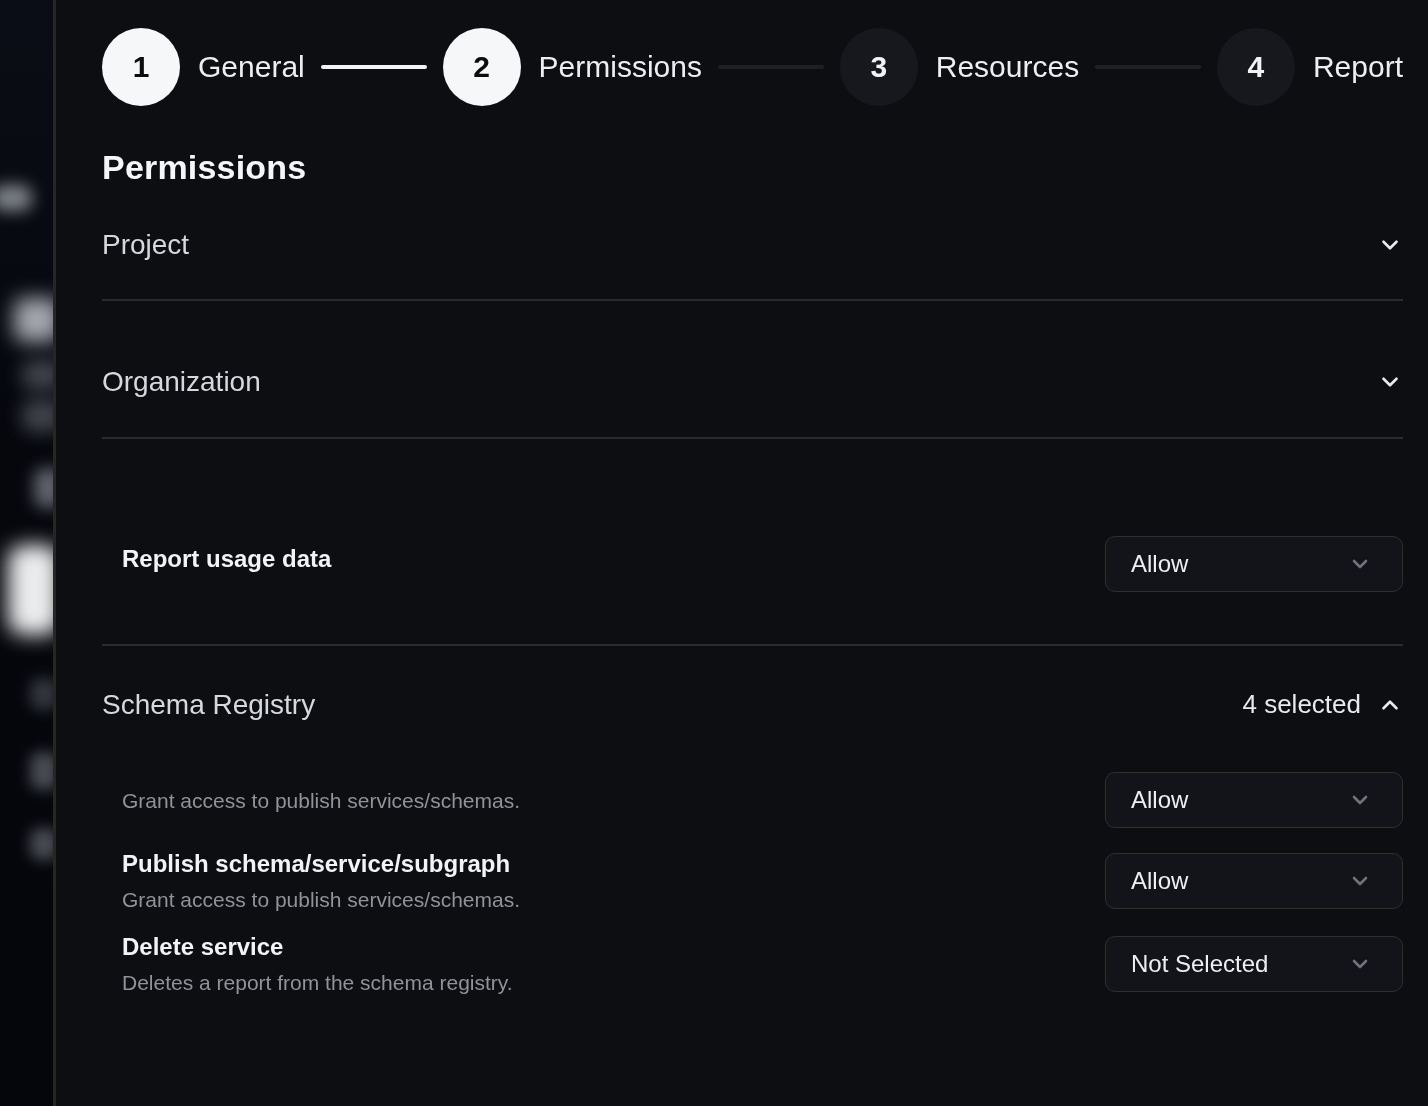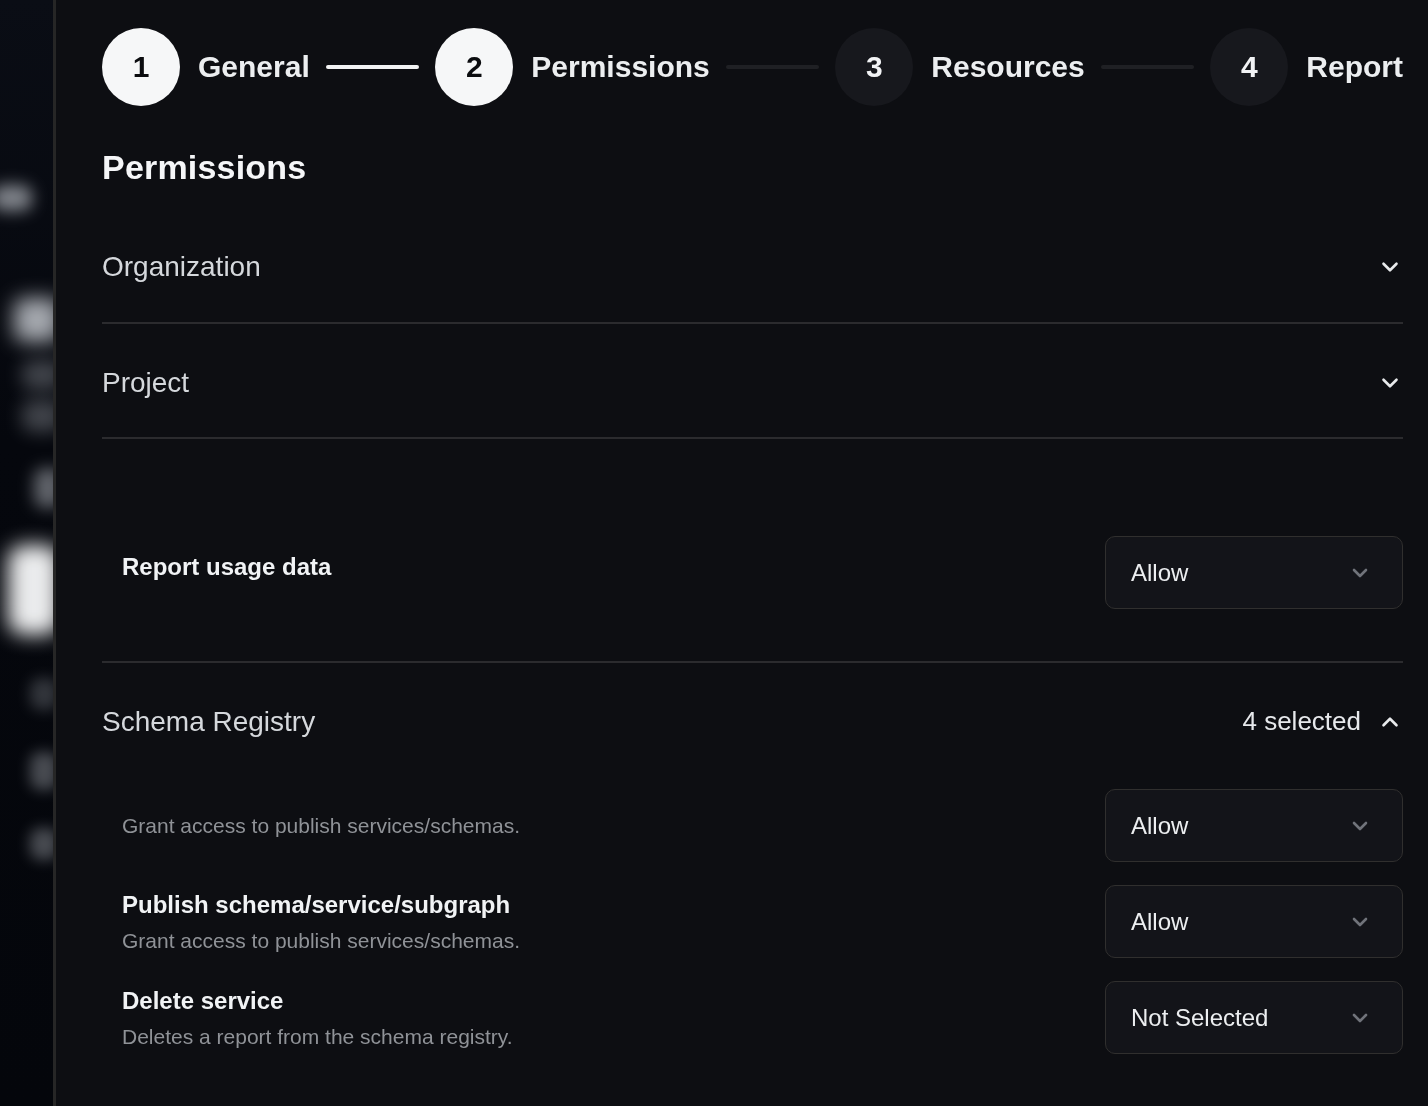--- a/index.html
+++ b/index.html
@@ -43,21 +43,21 @@
   
   .stepper { display: flex; align-items: center; width: 100%; height: 78px; }
   .step { display: flex; align-items: center; gap: 18px; }
   .step-circle {
     width: 78px; height: 78px; border-radius: 50%;
     display: flex; align-items: center; justify-content: center;
     font-size: 30px; font-weight: 600; flex: none;
   }
   .step-circle.active { background: #f6f7f8; color: #0b0c0f; }
   .step-circle.inactive { background: #17181d; color: #f2f3f5; }
-  .step-label { font-size: 30px; font-weight: 700; color: #eceef0; white-space: nowrap; }
+  .step-label { font-size: 30px; font-weight: 400; color: #eceef0; white-space: nowrap; }
   .connector { flex: 1; height: 4px; border-radius: 2px; margin: 0 16px; }
   .connector.done { background: #f2f3f4; }
   .connector.todo { background: #1f2024; }
 
   
   .page-title {
     margin-top: 42px; font-size: 34px; font-weight: 700; color: #f5f6f8;
     line-height: 38px; letter-spacing: .2px;
   }
 
@@ -84,21 +84,21 @@
   .perm-row {
     display: flex; align-items: center; justify-content: space-between;
     margin-bottom: 23px;
   }
   .perm-row:last-child { margin-bottom: 0; }
   .perm-text { max-width: 900px; }
   .perm-title { font-size: 24px; font-weight: 700; color: #f1f3f5; line-height: 26px; margin-bottom: 11px; }
   .perm-desc { font-size: 21px; font-weight: 400; color: #8f9297; line-height: 23px; }
 
   .select {
-    width: 298px; height: 73px; flex: none;
+    width: 298px; height: 56px; flex: none;
     background: #131419; border: 1px solid #302f2e; border-radius: 10px;
     display: flex; align-items: center; justify-content: space-between;
     padding: 0 30px 0 25px; cursor: pointer;
   }
   .select-value { font-size: 24px; color: #eceef0; }
   .select-chev { color: #70737a; display: inline-flex; }
   .select-chev svg { width: 24px; height: 24px; }
 </style>
 </head>
 <body>
@@ -143,34 +143,34 @@
     <div class="step">
       <div class="step-circle inactive">
         <span>4</span>
       </div>
       <span class="step-label">Report</span>
     </div>
   </div>
 
   <h1 class="page-title">Permissions</h1>
 
-  <div class="section first sec-pad-a">
+  <div class="section sec-pad-b">
     <div class="section-header">
-      <span class="section-title">Organization</span>
+      <span class="section-title">Project</span>
       <span class="chev">
         <svg viewBox="0 0 24 24">
             <polyline points="6 9 12 15 18 9" fill="none" stroke="currentColor" stroke-width="2.4" stroke-linecap="round" stroke-linejoin="round"></polyline>
           </svg>
       </span>
     </div>
   </div>
 
-  <div class="section sec-pad-b">
+  <div class="section first sec-pad-a">
     <div class="section-header">
-      <span class="section-title">Project</span>
+      <span class="section-title">Organization</span>
       <span class="chev">
         <svg viewBox="0 0 24 24">
             <polyline points="6 9 12 15 18 9" fill="none" stroke="currentColor" stroke-width="2.4" stroke-linecap="round" stroke-linejoin="round"></polyline>
           </svg>
       </span>
     </div>
   </div>
 
   <div class="section sec-pad-c">
     <div class="rows">

